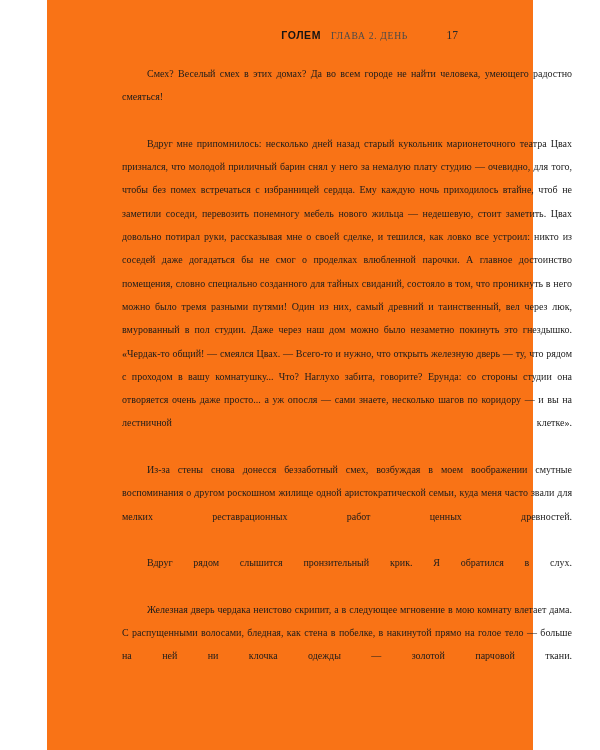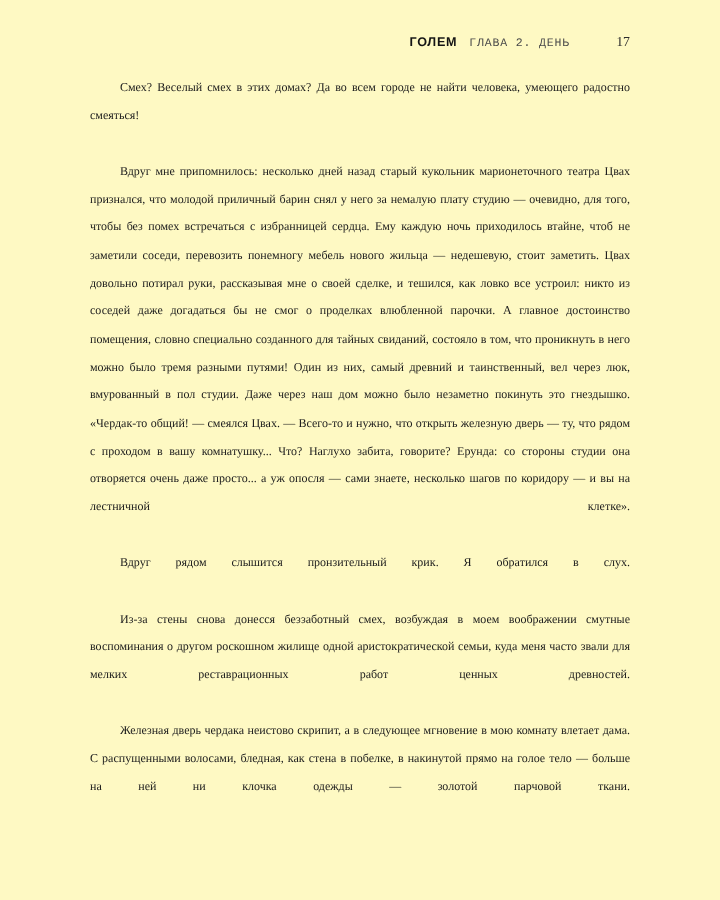--- a/index.html
+++ b/index.html
@@ -11,24 +11,25 @@
   body {
     width: 600px;
     height: 750px;
     overflow: hidden;
     font-family: "Liberation Serif", "DejaVu Serif", serif;
     color: #1a1a1a;
     -webkit-font-smoothing: antialiased;
   }
   .page {
     position: relative;
-    width: 600px;
+    width: 486px;
     height: 750px;
     box-sizing: border-box;
-    background: #fef9c3;
+    background: #f97316;
+    margin-left: 47px;
   }
 
   
   .running-head {
     position: absolute;
     top: 29px;
     left: 75px;
     right: 75px;
     height: 18px;
     display: flex;
@@ -38,21 +39,21 @@
   }
   .rh-book {
     font-family: "Liberation Sans", "DejaVu Sans", sans-serif;
     font-weight: 700;
     font-size: 10.5px;
     letter-spacing: 0.6px;
     color: #141414;
     text-transform: uppercase;
   }
   .rh-chapter {
-    font-family: Liberation Mono, monospace;
+    font-family: Liberation Serif, serif;
     font-weight: 400;
     font-size: 9.6px;
     letter-spacing: 0.7px;
     color: #4a4a4a;
     text-transform: uppercase;
     margin-left: 10px;
   }
   .rh-folio {
     font-family: Liberation Serif, serif;
     font-size: 11.5px;
@@ -94,19 +95,19 @@
 
   <div class="running-head">
     <span class="rh-book">ГОЛЕМ</span>
     <span class="rh-chapter">ГЛАВА 2. ДЕНЬ</span>
     <span class="rh-folio">17</span>
   </div>
 
   <div class="textblock">
     <p class="para">Смех? Веселый смех в этих домах? Да во всем городе не найти человека, умеющего радостно смеяться!</p>
     <p class="para">Вдруг мне припомнилось: несколько дней назад старый кукольник марионеточного театра Цвах признался, что молодой приличный барин снял у него за немалую плату студию — очевидно, для того, чтобы без помех встречаться с избранницей сердца. Ему каждую ночь приходилось втайне, чтоб не заметили соседи, перевозить понемногу мебель нового жильца — недешевую, стоит заметить. Цвах довольно потирал руки, рассказывая мне о своей сделке, и тешился, как ловко все устроил: никто из соседей даже догадаться бы не смог о проделках влюбленной парочки. А главное досто­инство помещения, словно специально созданного для тайных свиданий, состояло в том, что проникнуть в него можно было тремя разными путями! Один из них, самый древний и таинственный, вел через люк, вмурованный в пол студии. Даже через наш дом можно было незаметно покинуть это гнездышко. «Чердак-то общий! — смеялся Цвах. — Всего-то и нужно, что открыть железную дверь — ту, что рядом с проходом в вашу комнатушку... Что? Наглухо забита, говорите? Ерунда: со стороны студии она отворяется очень даже просто... а уж опосля — сами знаете, несколько шагов по кори­дору — и вы на лестничной клетке».</p>
+    <p class="para">Из-за стены снова донесся беззаботный смех, возбуждая в моем вооб­ражении смутные воспоминания о другом роскошном жилище одной ари­стократической семьи, куда меня часто звали для мелких реставрационных работ ценных древностей.</p>
     <p class="para">Вдруг рядом слышится пронзительный крик. Я обратился в слух.</p>
-    <p class="para">Из-за стены снова донесся беззаботный смех, возбуждая в моем вооб­ражении смутные воспоминания о другом роскошном жилище одной ари­стократической семьи, куда меня часто звали для мелких реставрационных работ ценных древностей.</p>
     <p class="para">Железная дверь чердака неистово скрипит, а в следующее мгновение в мою комнату влетает дама. С распущенными волосами, бледная, как стена в побелке, в накинутой прямо на голое тело — больше на ней ни клочка одежды — золотой парчовой ткани.</p>
 
   </div>
 
 </div>
 
 </body></html>

